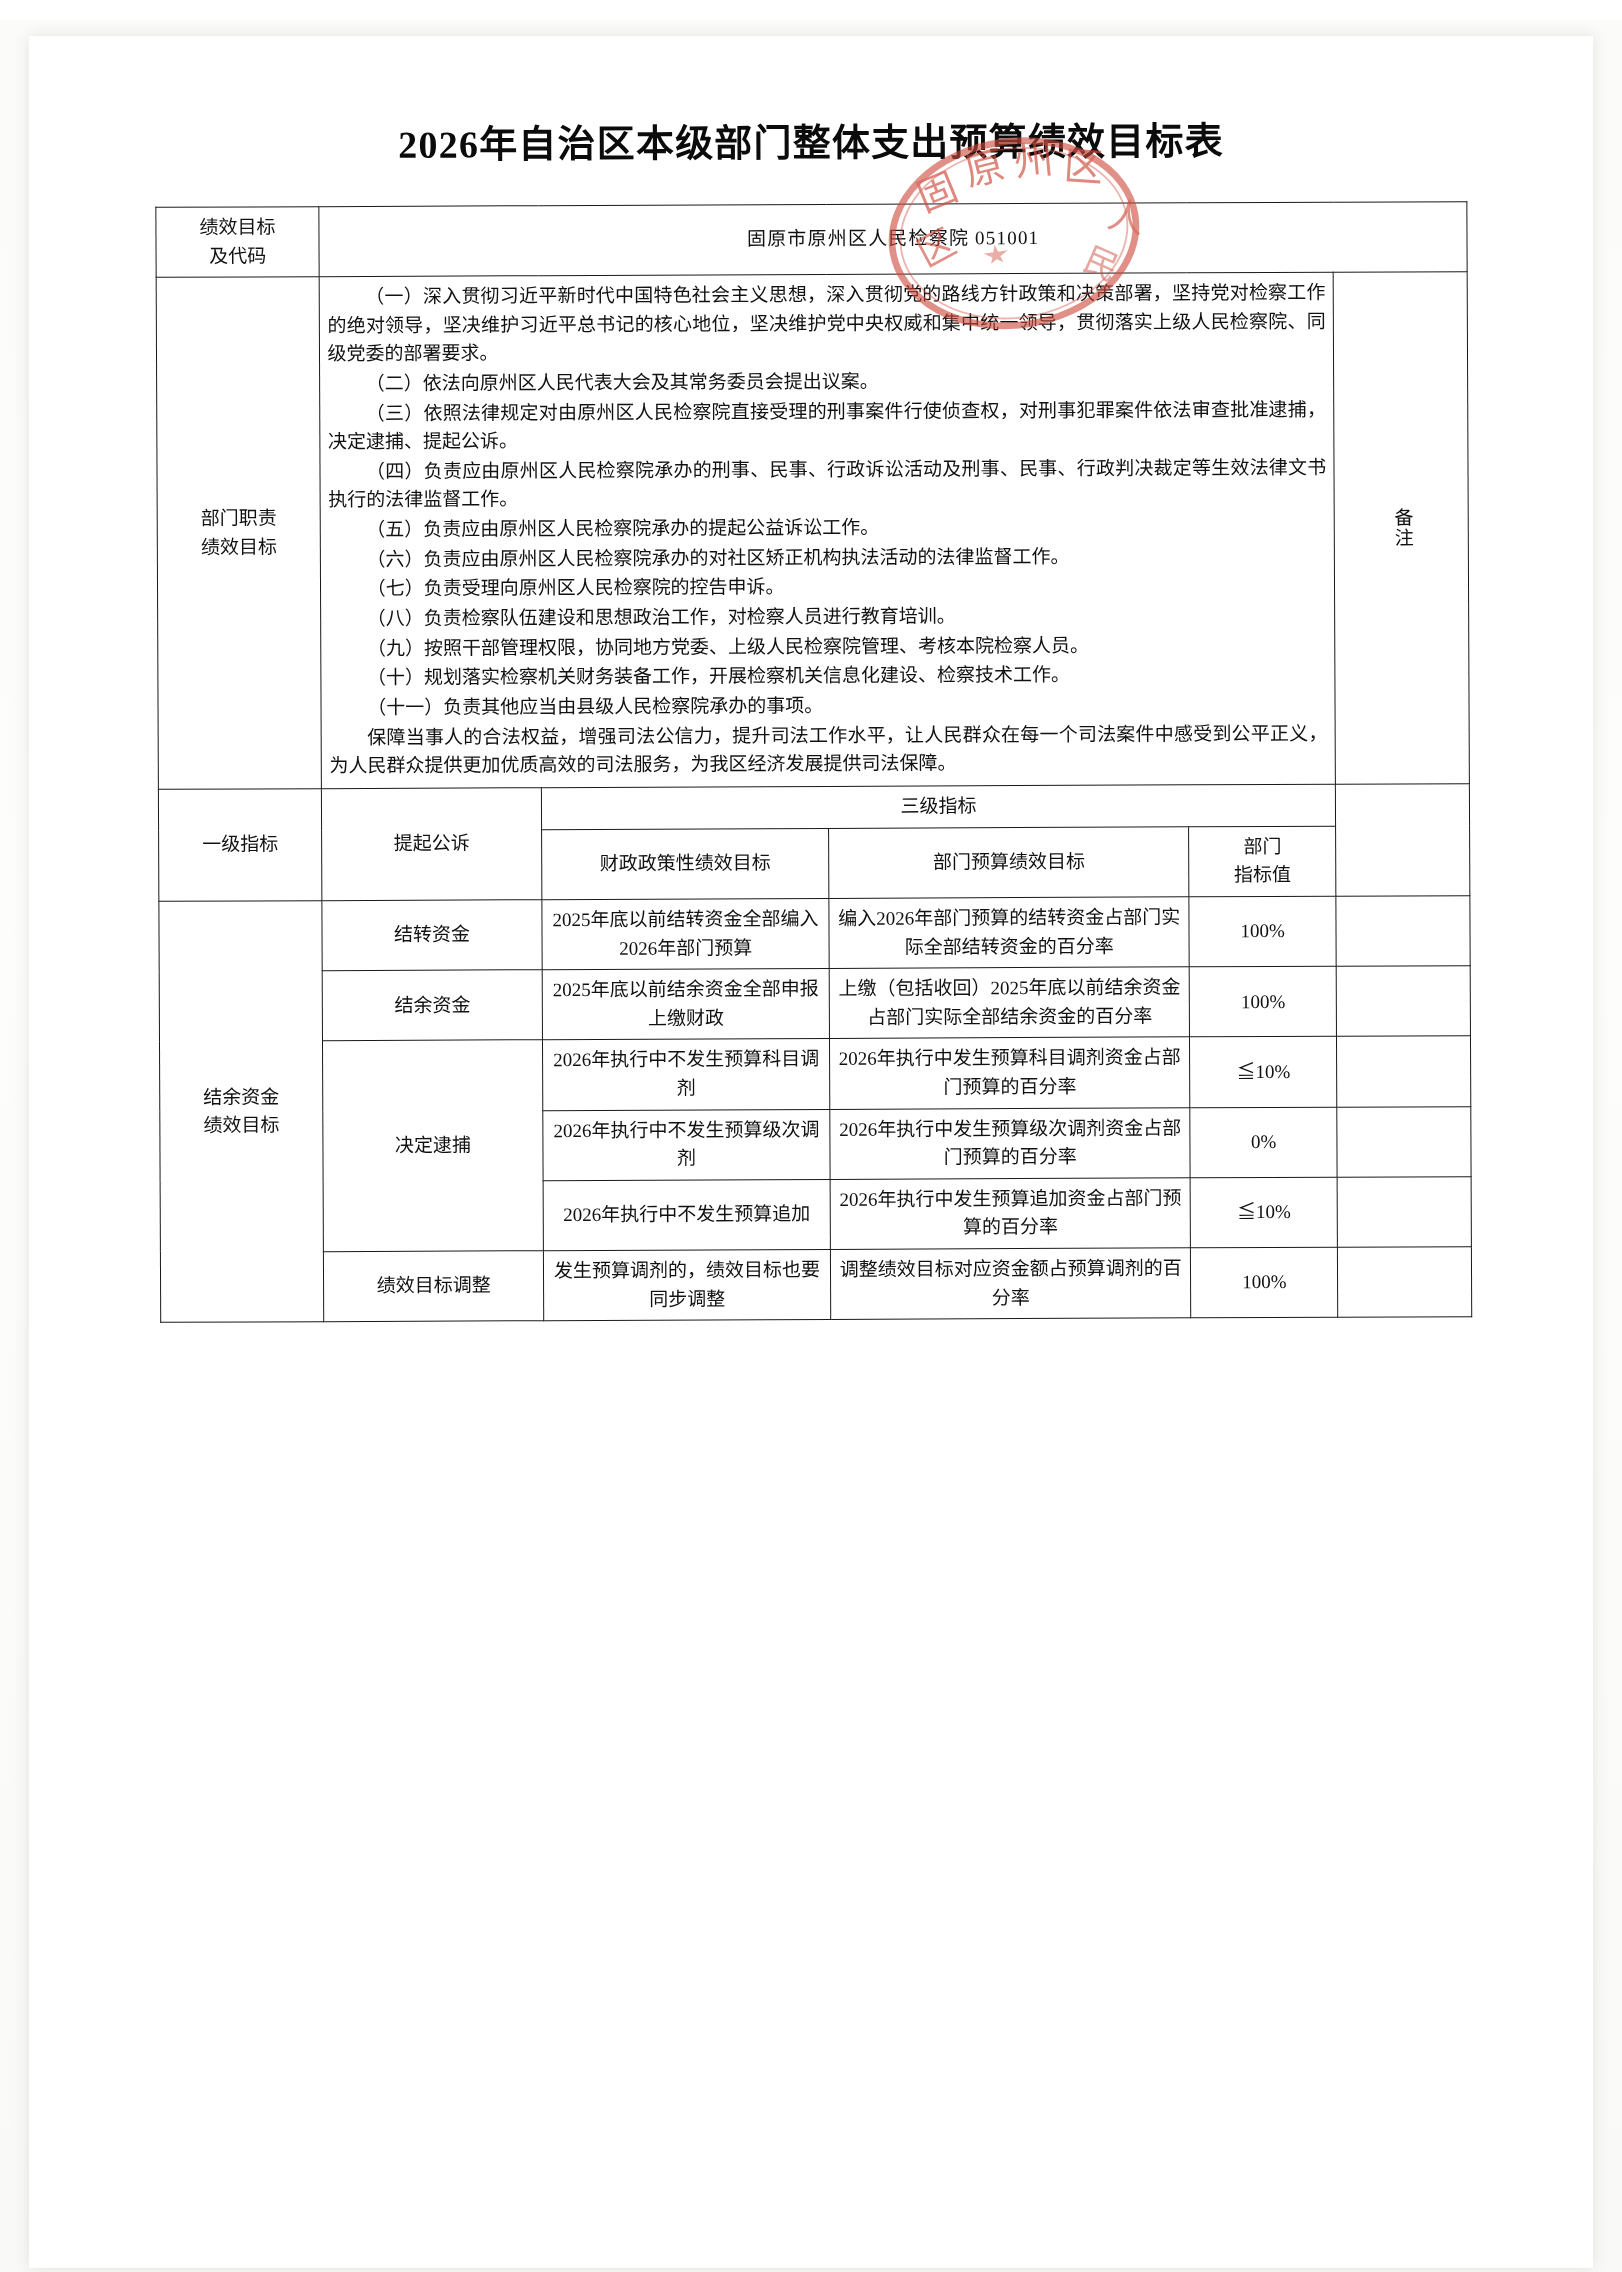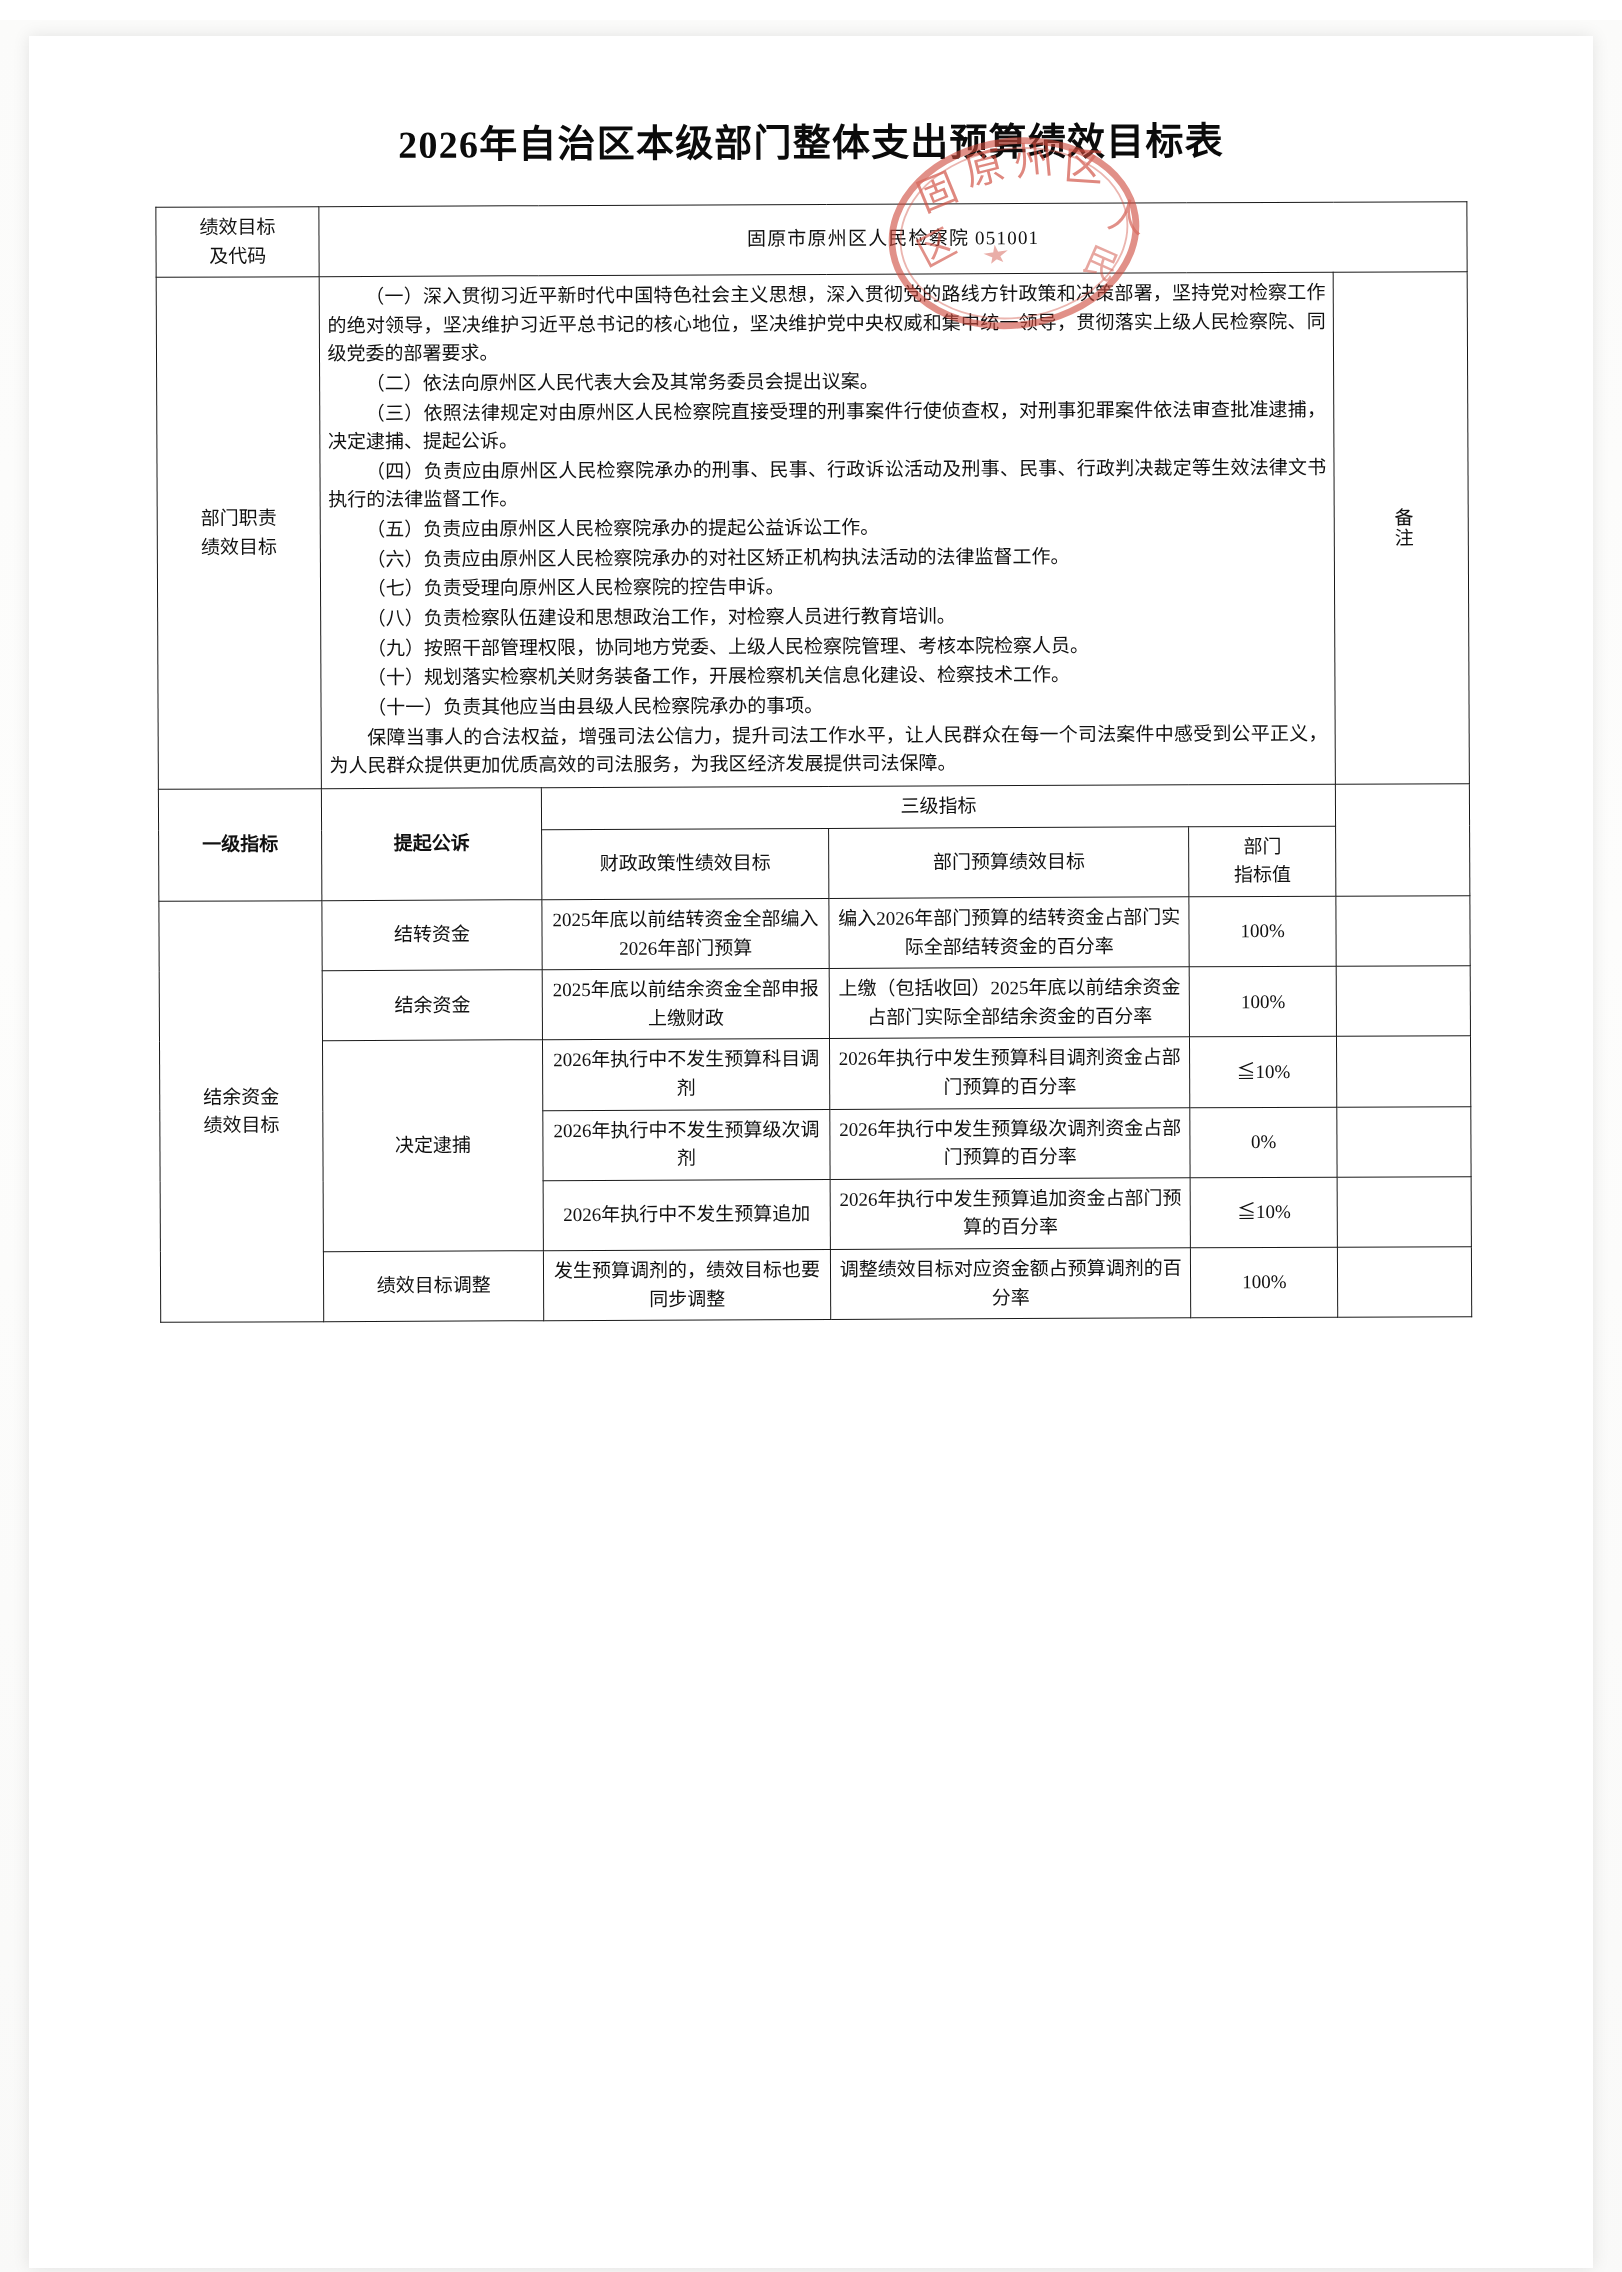--- a/index.html
+++ b/index.html
@@ -100,21 +100,21 @@
     padding: 0;
   }
   .remark-wrap {
     display: flex;
     align-items: center;
     justify-content: center;
     height: 100%;
   }
   .hdr {
     font-size: 21px;
-    font-weight: bold;
+    font-weight: normal;
     border-radius: 16px;
   }
   .hdr3 {
     font-size: 21px;
   }
   .cell-wrap {
     font-size: 19px;
     line-height: 1.5;
   }
   .val {

